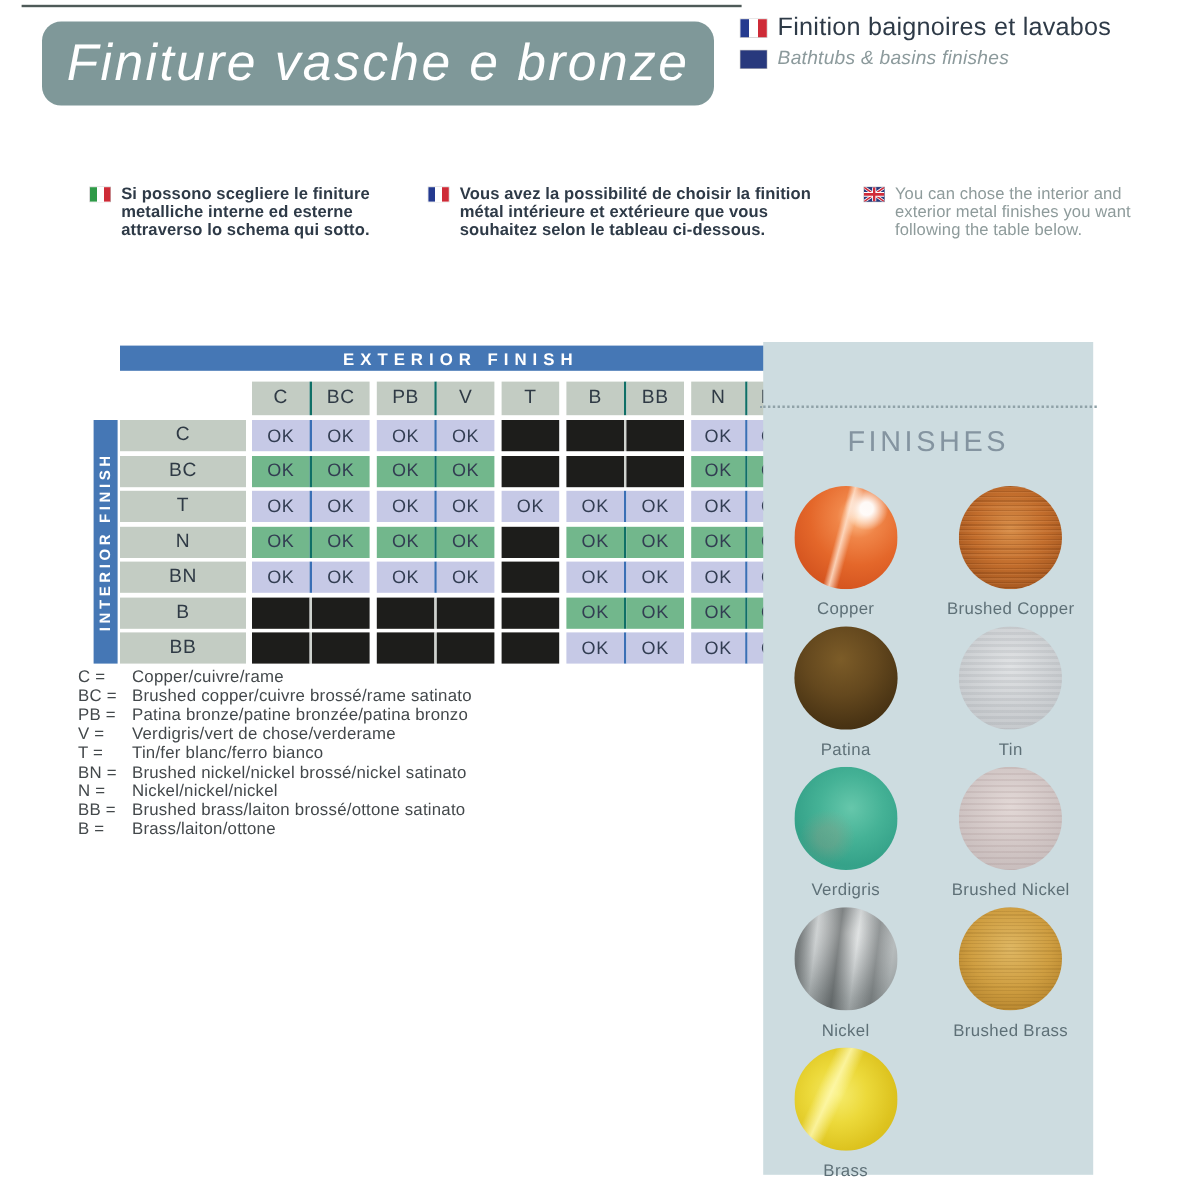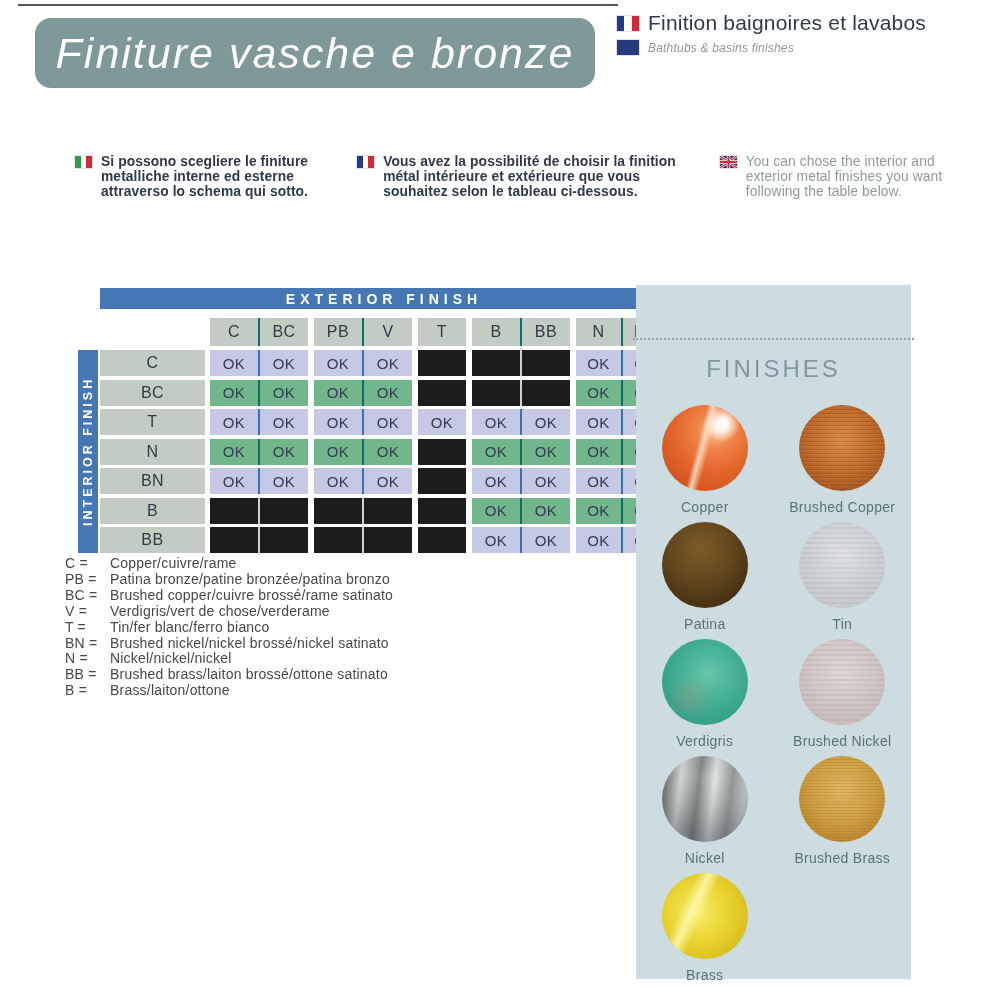--- a/index.html
+++ b/index.html
@@ -12,21 +12,21 @@
 
   
   .badge{position:absolute;left:35px;top:18px;width:560px;height:70px;background:#7f9899;
     border-radius:16px;display:flex;align-items:center;justify-content:center}
   .badge-text{color:#fff;font-size:43px;font-style:italic;letter-spacing:2px;font-weight:300;white-space:nowrap}
 
   
   .subs{position:absolute;left:617px;top:11px;display:flex;flex-direction:column;gap:5px}
   .sub-row{display:flex;align-items:center;gap:9px}
   .sub-fr{font-size:21px;color:#2e3a47;letter-spacing:.2px}
-  .sub-en{font-size:12px;color:#8c9a9c;font-style:italic;letter-spacing:.2px}
+  .sub-en{font-size:16px;color:#8c9a9c;font-style:italic;letter-spacing:.2px}
 
   .flag{display:inline-block;width:22px;height:15px;flex:none;box-shadow:0 0 0 .5px #c4c4c4}
   .flag-it{background:linear-gradient(90deg,#2f9a48 0 33.3%,#fff 33.3% 66.6%,#ce2b37 66.6%)}
   .flag-fr{background:linear-gradient(90deg,#243a8f 0 33.3%,#fff 33.3% 66.6%,#ce2b37 66.6%)}
   .flag-en{background:#28397d}
   .flag-en svg{display:block;width:100%;height:100%}
 
   
   .intro{position:absolute;left:75px;top:154px;display:flex;flex-direction:row;gap:20px;width:880px}
   .intro-line{display:flex;align-items:flex-start;gap:9px}
@@ -363,26 +363,26 @@
       </div>
     </div>
   </div>
 
 <div class="legend" id="legend">
     <div class="leg-line">
       <span class="leg-key">C =</span>
       <span class="leg-val">Copper/cuivre/rame</span>
     </div>
     <div class="leg-line">
+      <span class="leg-key">BC =</span>
+      <span class="leg-val">Brushed copper/cuivre brossé/rame satinato</span>
+    </div>
+    <div class="leg-line">
       <span class="leg-key">PB =</span>
       <span class="leg-val">Patina bronze/patine bronzée/patina bronzo</span>
-    </div>
-    <div class="leg-line">
-      <span class="leg-key">BC =</span>
-      <span class="leg-val">Brushed copper/cuivre brossé/rame satinato</span>
     </div>
     <div class="leg-line">
       <span class="leg-key">V =</span>
       <span class="leg-val">Verdigris/vert de chose/verderame</span>
     </div>
     <div class="leg-line">
       <span class="leg-key">T =</span>
       <span class="leg-val">Tin/fer blanc/ferro bianco</span>
     </div>
     <div class="leg-line">

